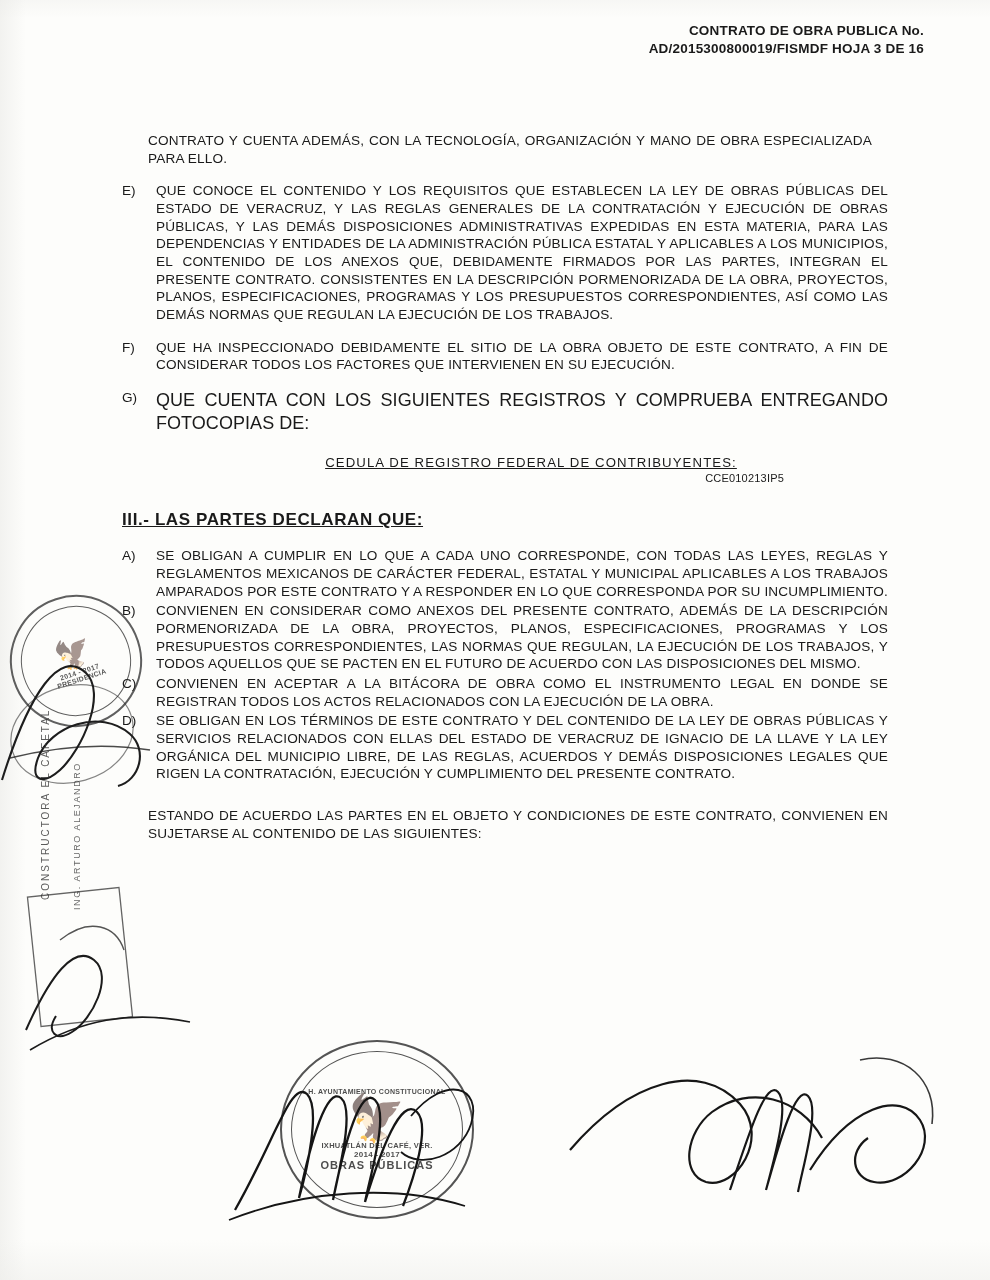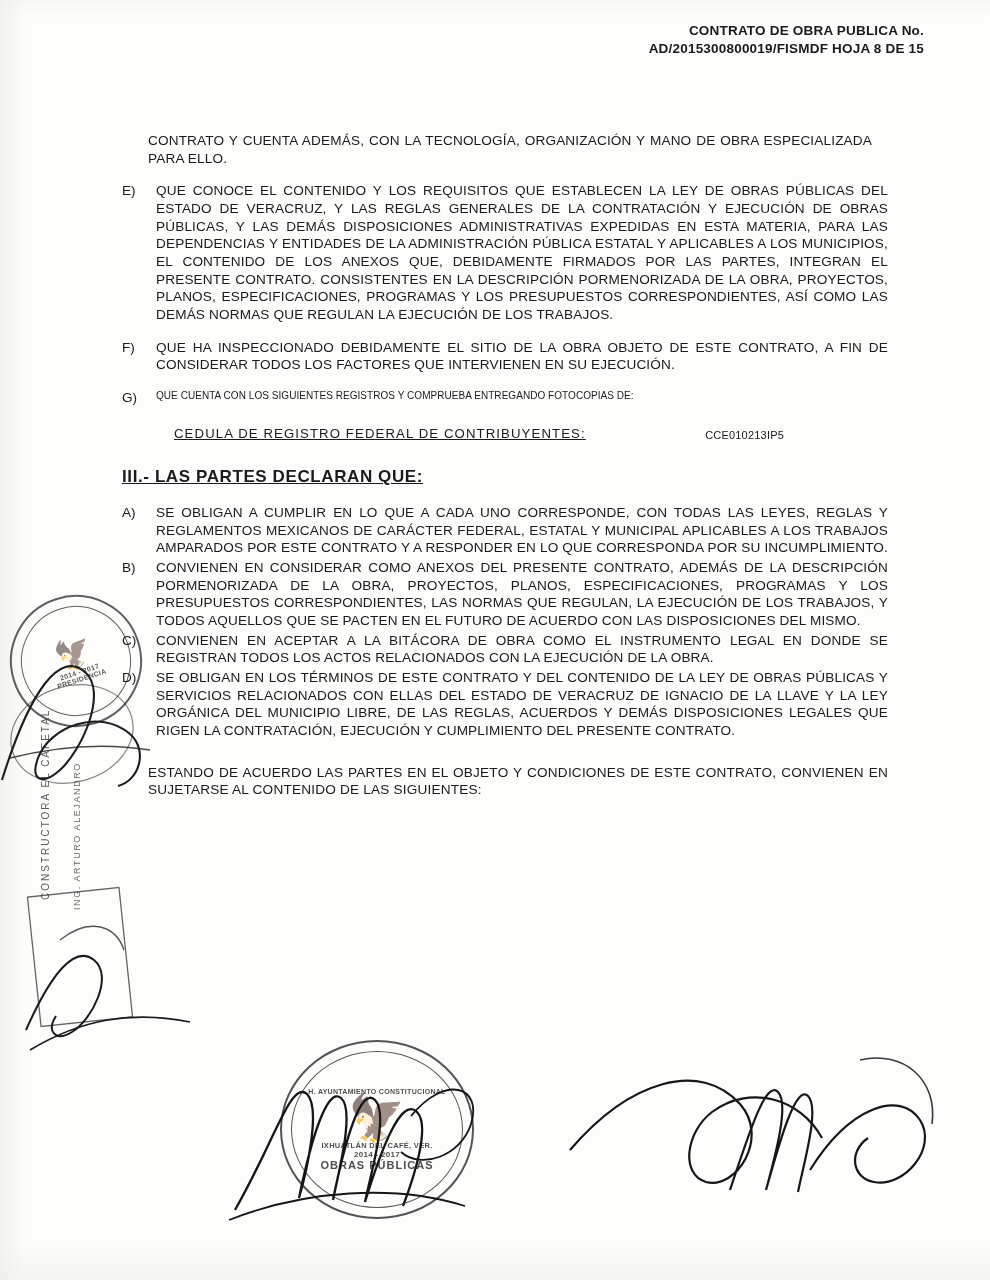--- a/index.html
+++ b/index.html
@@ -88,22 +88,23 @@
     margin-left: 8px;
   }
   .lettered.compact { margin-bottom: 2px; }
 
   .registry-list {
     margin: 0 0 10px 0;
     padding-left: 26px;
   }
   .registry-row {
     display: flex;
-    align-items: flex-end;
+    align-items: center;
     margin-bottom: 24px;
+    flex-direction: column;
   }
   .registry-label {
     text-decoration: underline;
     letter-spacing: 1.1px;
     font-size: 13.2px;
     white-space: nowrap;
   }
   .registry-value {
     font-weight: normal;
     font-size: 11px;
@@ -208,40 +209,40 @@
 <body>
 
 <div class="page">
 
   <div class="scan-edge-top"></div>
   <div class="scan-edge-left"></div>
   <div class="scan-edge-bottom"></div>
 
   <div class="header">
     <div>CONTRATO DE OBRA PUBLICA No.</div>
-    <div>AD/2015300800019/FISMDF HOJA 8 DE 15</div>
+    <div>AD/2015300800019/FISMDF HOJA 3 DE 16</div>
   </div>
 
   <div class="content">
 
     <p class="para">CONTRATO Y CUENTA ADEMÁS, CON LA TECNOLOGÍA, ORGANIZACIÓN Y MANO DE OBRA ESPECIALIZADA PARA ELLO.</p>
 
     <div class="lettered">
       <div class="mark">E)</div>
       <div class="body">QUE CONOCE EL CONTENIDO Y LOS REQUISITOS QUE ESTABLECEN LA LEY DE OBRAS PÚBLICAS DEL ESTADO DE VERACRUZ, Y LAS REGLAS GENERALES DE LA CONTRATACIÓN Y EJECUCIÓN DE OBRAS PÚBLICAS, Y LAS DEMÁS DISPOSICIONES ADMINISTRATIVAS EXPEDIDAS EN ESTA MATERIA, PARA LAS DEPENDENCIAS Y ENTIDADES DE LA ADMINISTRACIÓN PÚBLICA ESTATAL Y APLICABLES A LOS MUNICIPIOS, EL CONTENIDO DE LOS ANEXOS QUE, DEBIDAMENTE FIRMADOS POR LAS PARTES, INTEGRAN EL PRESENTE CONTRATO. CONSISTENTES EN LA DESCRIPCIÓN PORMENORIZADA DE LA OBRA, PROYECTOS, PLANOS, ESPECIFICACIONES, PROGRAMAS Y LOS PRESUPUESTOS CORRESPONDIENTES, ASÍ COMO LAS DEMÁS NORMAS QUE REGULAN LA EJECUCIÓN DE LOS TRABAJOS.</div>
     </div>
 
     <div class="lettered">
       <div class="mark">F)</div>
       <div class="body">QUE HA INSPECCIONADO DEBIDAMENTE EL SITIO DE LA OBRA OBJETO DE ESTE CONTRATO, A FIN DE CONSIDERAR TODOS LOS FACTORES QUE INTERVIENEN EN SU EJECUCIÓN.</div>
     </div>
 
     <div class="lettered" style="margin-bottom:18px;">
       <div class="mark">G)</div>
-      <div class="body" style="letter-spacing:.05px;font-size:10px;">QUE CUENTA CON LOS SIGUIENTES REGISTROS Y COMPRUEBA ENTREGANDO FOTOCOPIAS DE:</div>
+      <div class="body" style="letter-spacing:.05px;font-size:18px;">QUE CUENTA CON LOS SIGUIENTES REGISTROS Y COMPRUEBA ENTREGANDO FOTOCOPIAS DE:</div>
     </div>
 
     <div class="registry-list">
       <div class="registry-row r1">
         <span class="registry-label">CEDULA DE REGISTRO FEDERAL DE CONTRIBUYENTES:</span>
         <span class="registry-value">CCE010213IP5</span>
       </div>
     </div>
 
     <div class="section-title">III.- LAS PARTES DECLARAN QUE:</div>

